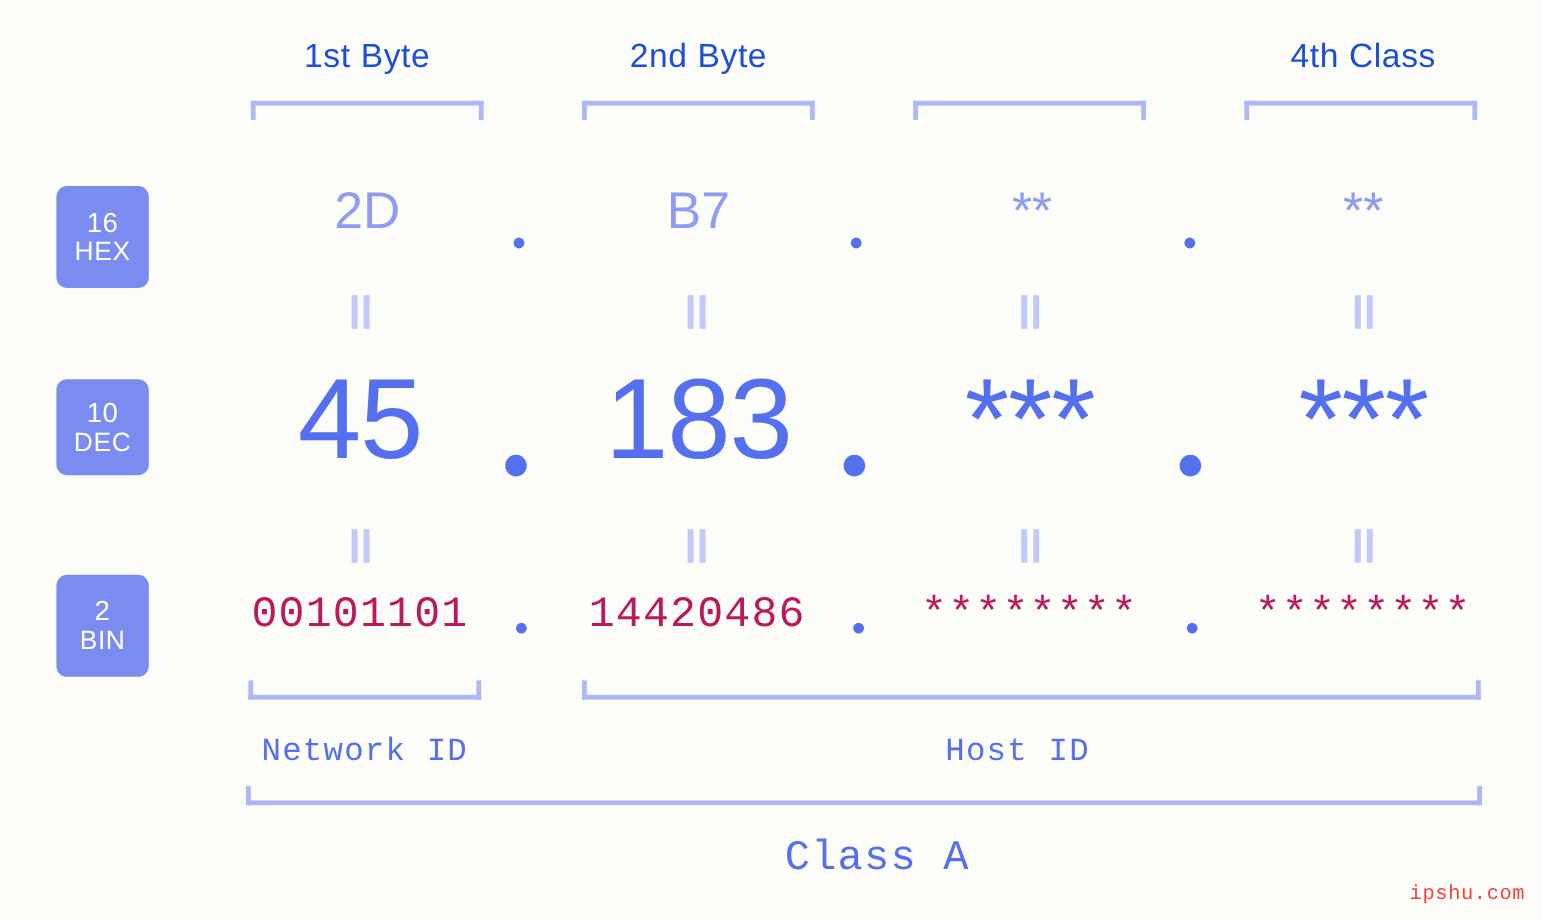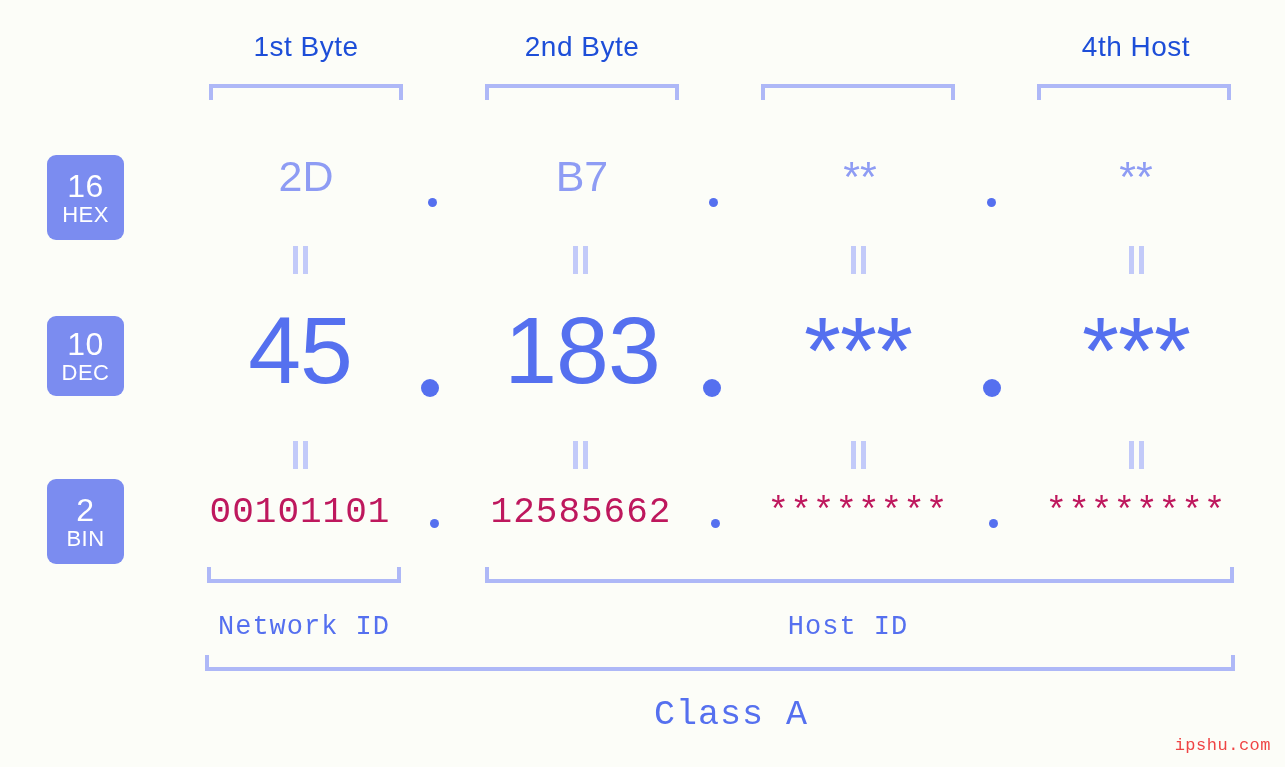--- a/index.html
+++ b/index.html
@@ -63,21 +63,21 @@
     color: #ffffff;
     text-align: center;
     box-sizing: border-box;
     display: flex;
     flex-direction: column;
     align-items: center;
     justify-content: center;
     line-height: 1;
   }
   .base-badge .num {
-    font-size: 32px;
+    font-size: 23px;
     font-weight: 400;
     letter-spacing: 0.5px;
     margin-bottom: 2px;
   }
   .base-badge .abbr {
     font-size: 22px;
     font-weight: 400;
     letter-spacing: 0.5px;
   }
   .badge-hex { top: 155px; height: 85px; }
@@ -171,21 +171,21 @@
     letter-spacing: 0.5px;
   }
 </style>
 </head>
 <body>
 
 <div id="stage">
 
   <div class="byte-label" style="left:186px;">1st Byte</div>
   <div class="byte-label" style="left:462px;">2nd Byte</div>
-  <div class="byte-label" style="left:1016px;">4th Host</div>
+  <div class="byte-label" style="left:1016px;">4th Class</div>
 
   <div class="bracket-top" style="left:209px;  top:84px; width:194px;"></div>
   <div class="bracket-top" style="left:485px;  top:84px; width:194px;"></div>
   <div class="bracket-top" style="left:761px;  top:84px; width:194px;"></div>
   <div class="bracket-top" style="left:1037px; top:84px; width:194px;"></div>
 
   <div class="base-badge badge-hex">
     <div class="num">16</div>
     <div class="abbr">HEX</div>
   </div>
@@ -249,21 +249,21 @@
     <span class="l"></span>
       <span class="r"></span>
   </div>
   <div class="eq" style="left:1126px; top:441px;">
     <span class="l"></span>
       <span class="r"></span>
   </div>
 
   <div class="row-bin">
     <div class="cell" style="left:180px;">00101101</div>
-    <div class="cell" style="left:461px;">12585662</div>
+    <div class="cell" style="left:461px;">14420486</div>
     <div class="cell" style="left:738px;">********</div>
     <div class="cell" style="left:1016px;">********</div>
 
     <div class="dot dot-bin" style="left:430px;"></div>
     <div class="dot dot-bin" style="left:711px;"></div>
     <div class="dot dot-bin" style="left:989px;"></div>
   </div>
 
   <div class="bracket-bottom" style="left:207px; top:567px; width:194px;"></div>
   <div class="bracket-bottom" style="left:485px; top:567px; width:749px;"></div>

